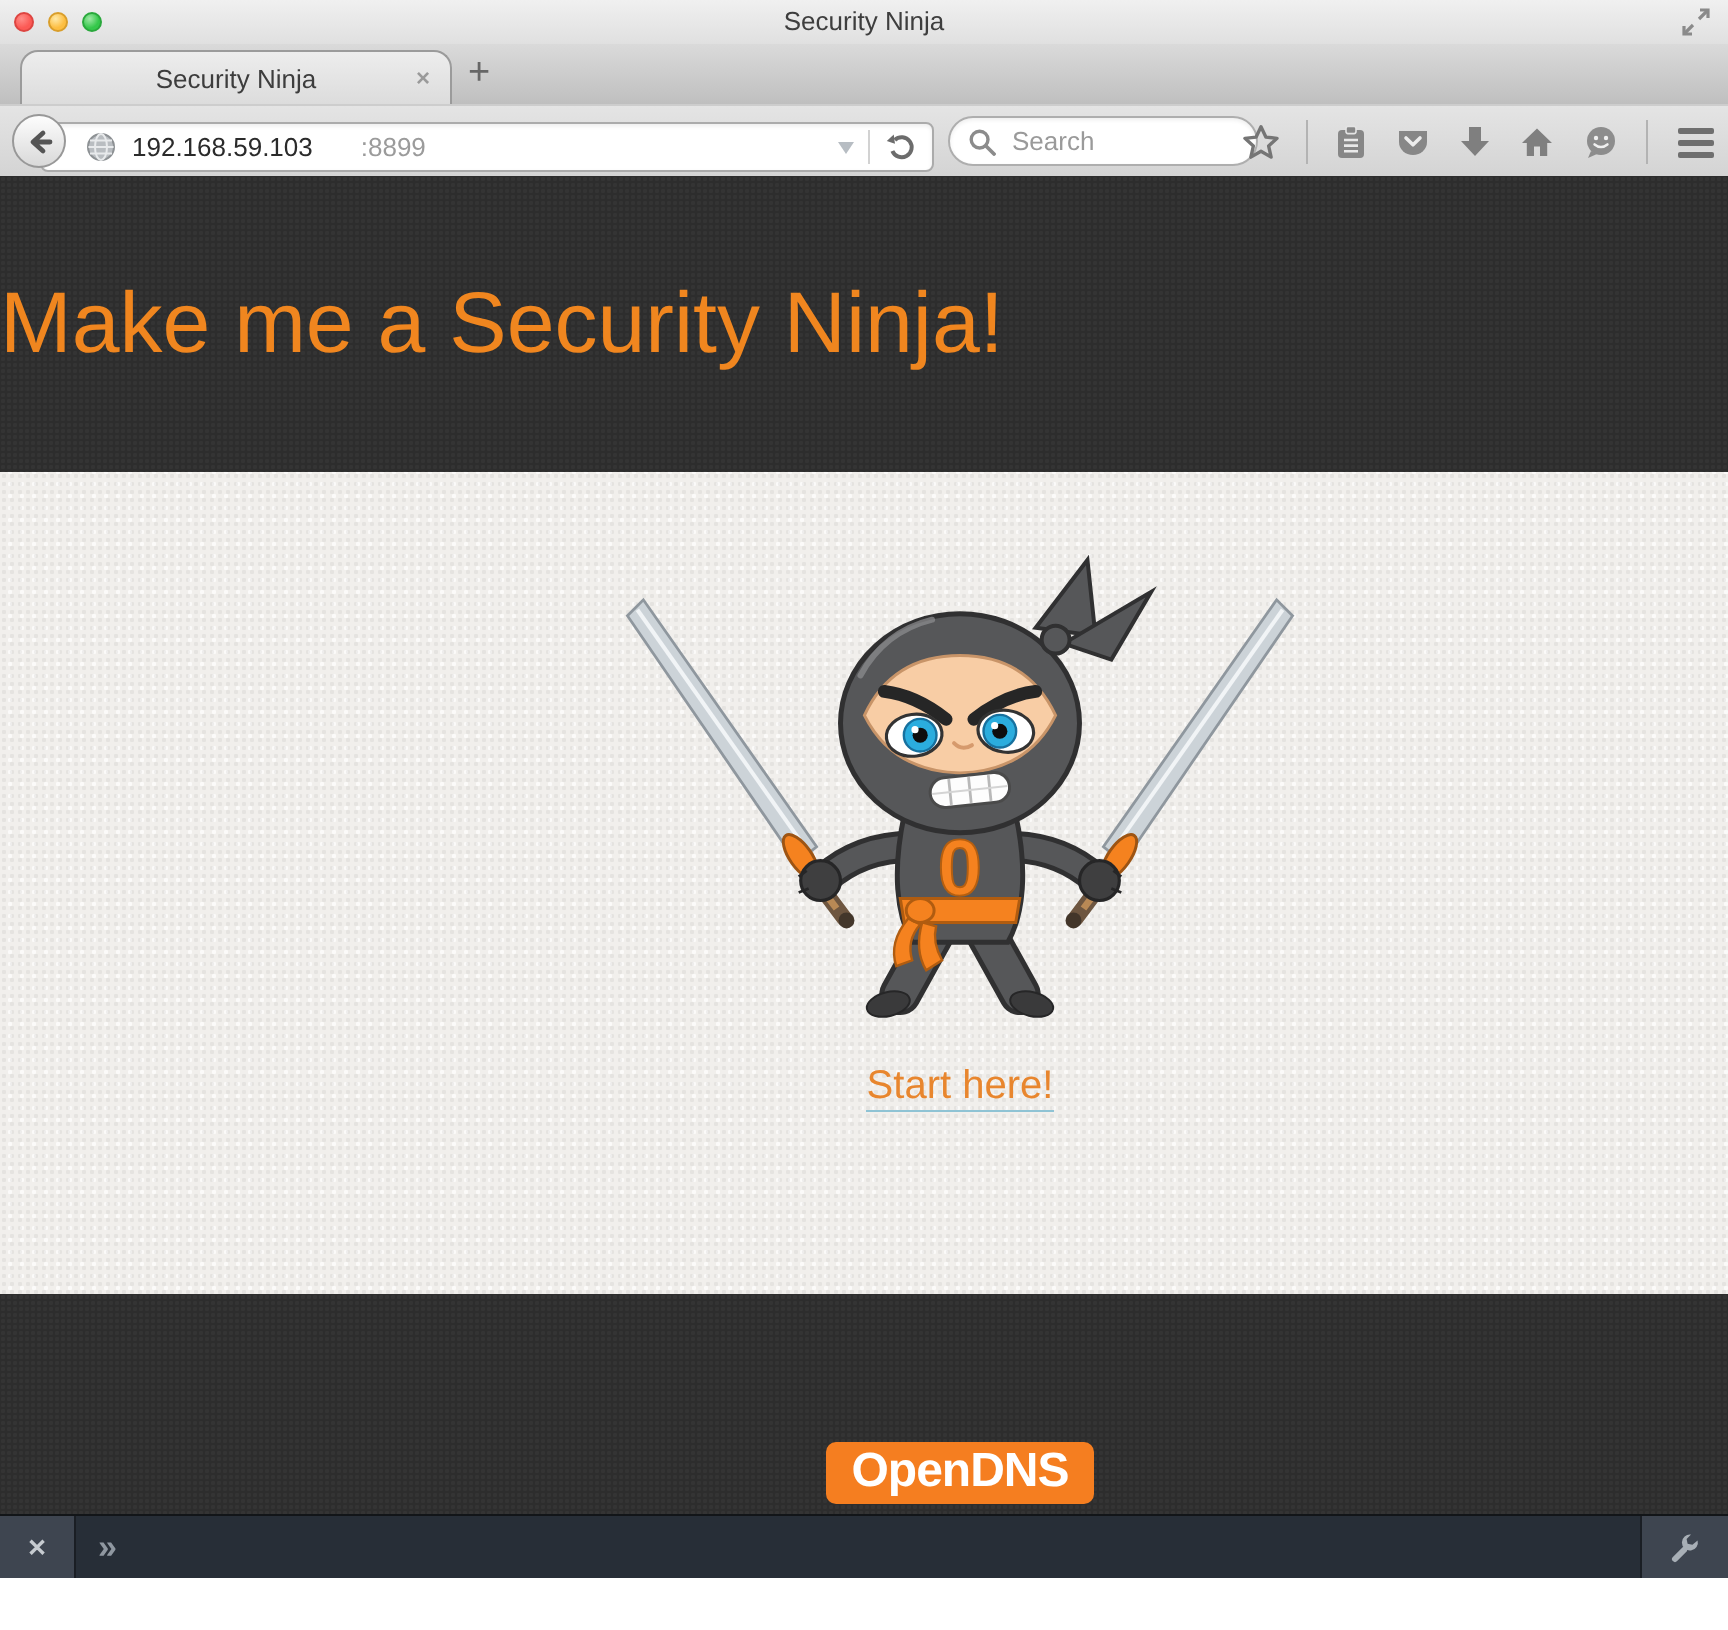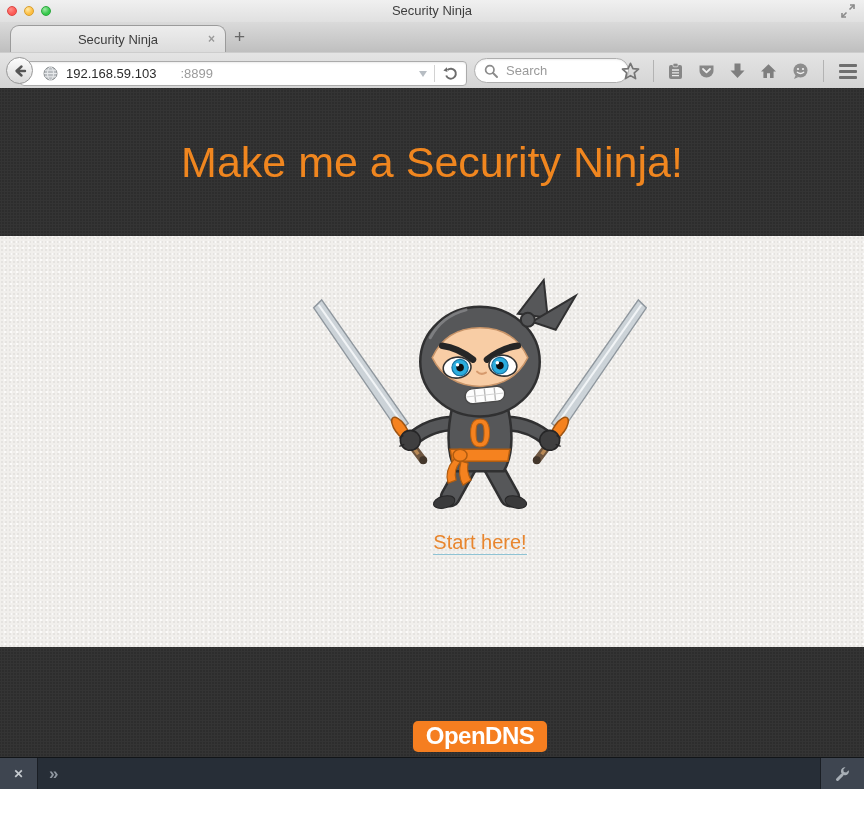--- a/index.html
+++ b/index.html
@@ -82,21 +82,21 @@
   .bmitem { display:flex; align-items:center; gap:6px; font-size:12px;
     color:#2f2f2f; padding:2px 6px 2px 2px; }
   .bmtri { width:0; height:0; border-left:3.5px solid transparent;
     border-right:3.5px solid transparent; border-top:4.5px solid #7d7d7d; margin-left:1px; }
   .dashedicon { width:12px; height:12px; border:1px dashed #9a9a9a; border-radius:2px; }
 
   
   .page-header { flex:0 0 148px; background-color:#2d2d2d;
     background-image:radial-gradient(rgba(255,255,255,.03) 1px, transparent 1.2px);
     background-size:3px 3px; overflow:hidden; }
-  .page-header h1 { margin:0; text-align:center; line-height:148px;
+  .page-header h1 { margin:0; text-align:left; line-height:148px;
     font-size:43px; font-weight:300; color:#f0861f; letter-spacing:0;border-radius:22px; }
   .page-main { flex:0 0 411px; overflow:hidden;
     background-color:#f1efec;
     background-image:
       radial-gradient(rgba(0,0,0,.05) 1px, transparent 1.2px),
       radial-gradient(rgba(255,255,255,.7) 1px, transparent 1.2px);
     background-size:4px 4px, 6px 6px;
     background-position:0 0, 2px 3px; }
   .contentcol { width:960px; text-align:center; }
   .ninjawrap { margin-top:40px; }

